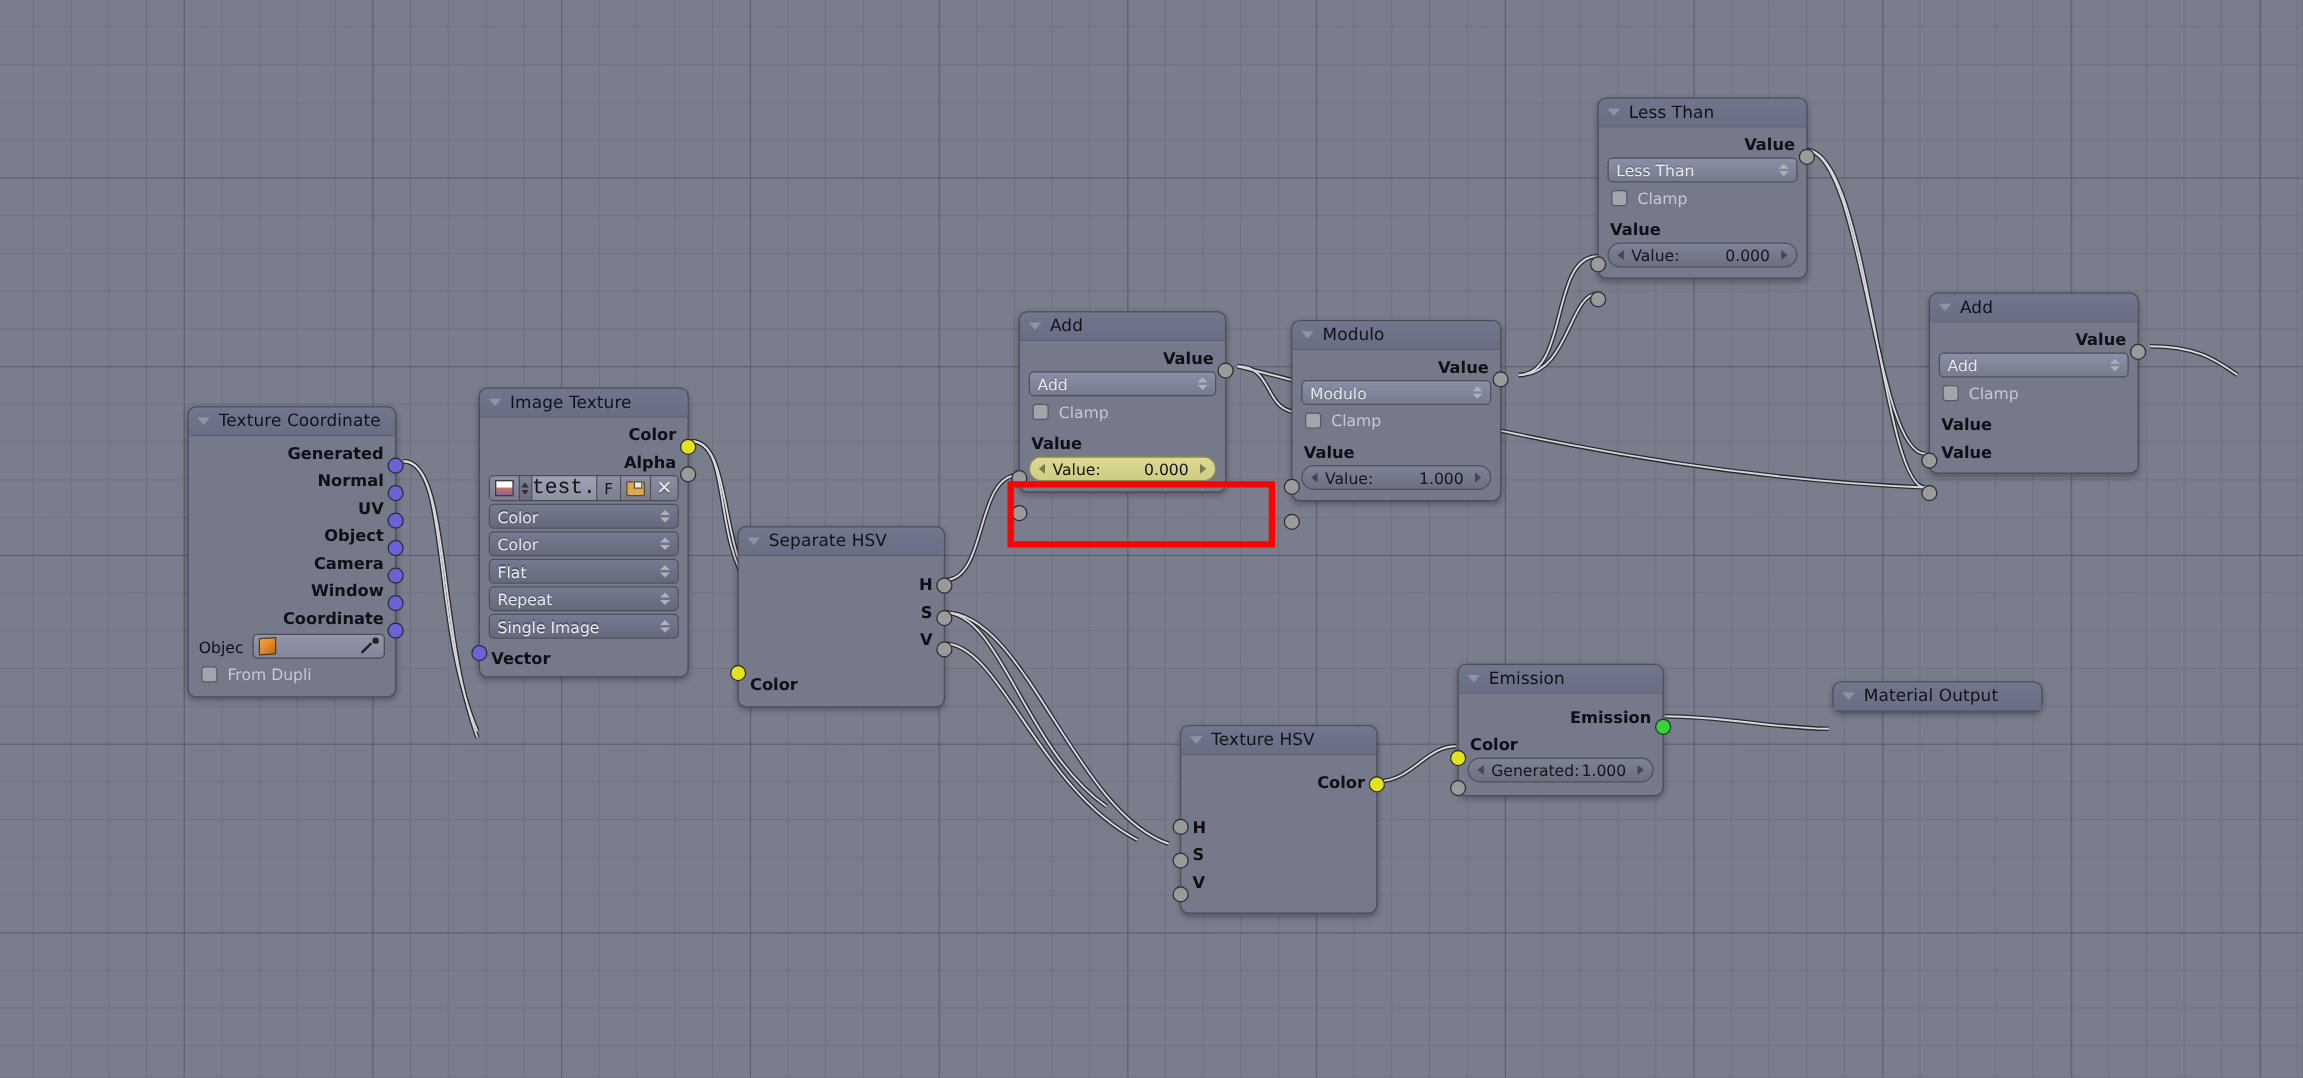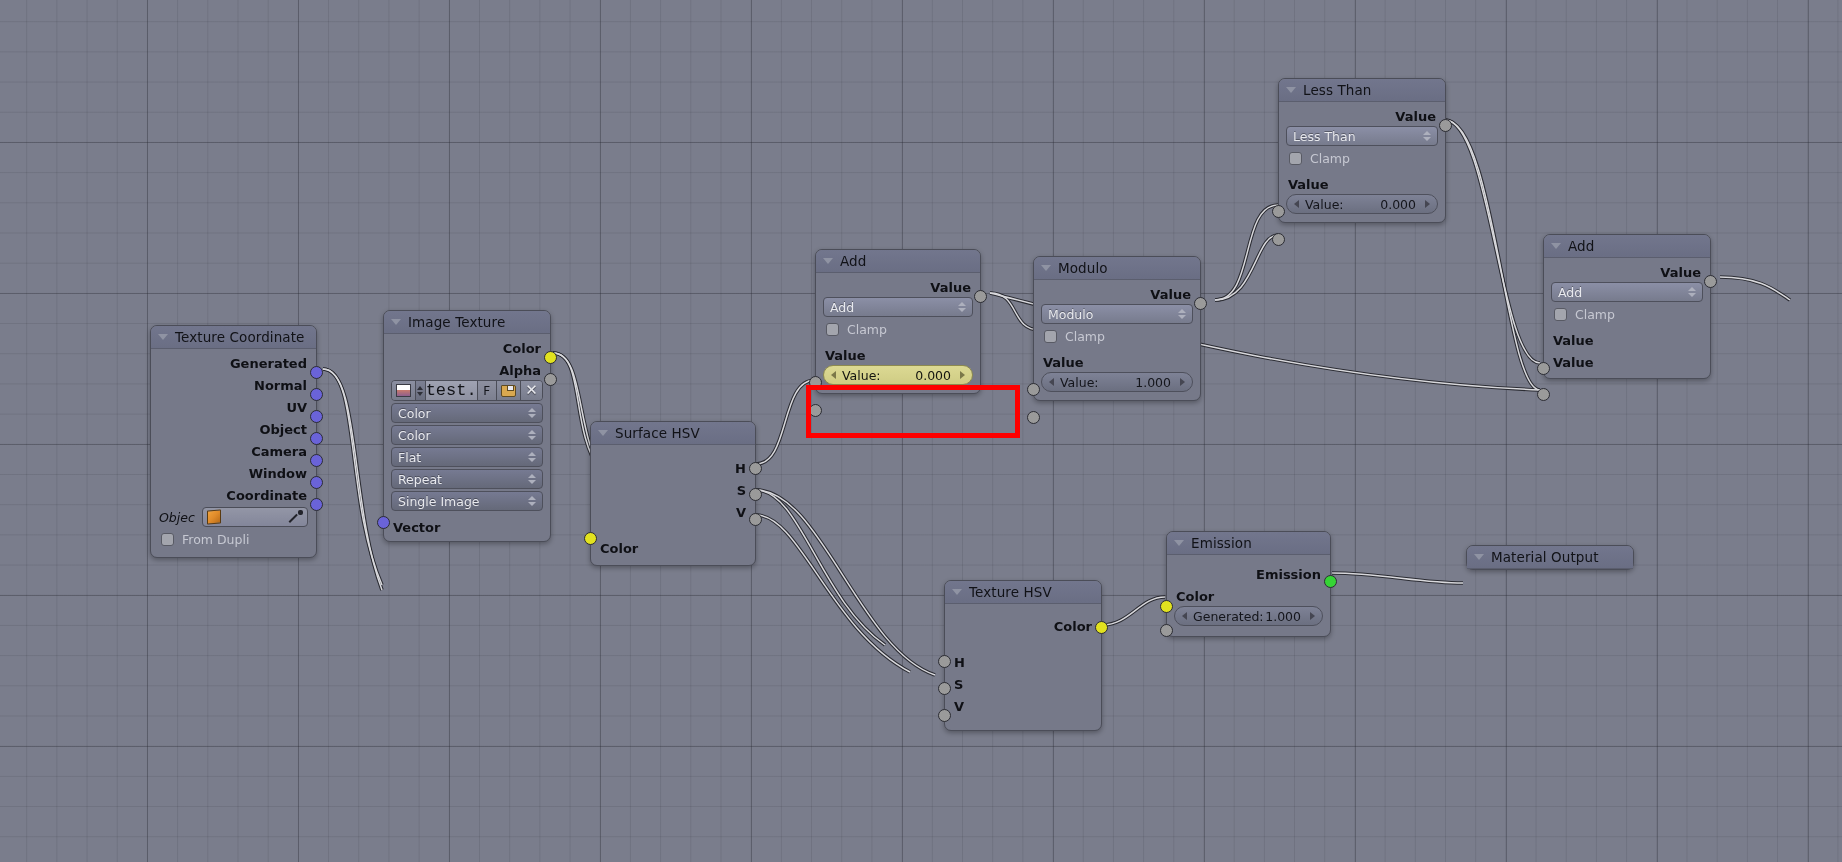--- a/index.html
+++ b/index.html
@@ -264,21 +264,21 @@
   
   .objrow {
     display: flex;
     align-items: center;
     height: 22px;
     padding: 0 8px;
     margin: 3px 0 1px 0;
     font-size: 12.5px;
     color: #0f1015;
   }
-  .objrow .olbl { margin-right: 7px; font-style: italic; }
+  .objrow .olbl { margin-right: 7px; }
   .objfield {
     flex: 1;
     height: 20px;
     border-radius: 4px;
     border: 1px solid #4b4d58;
     background: linear-gradient(to bottom, #9396a6, #83869a);
     display: flex;
     align-items: center;
     padding: 0 4px;
     box-sizing: border-box;
@@ -489,21 +489,21 @@
       <div style="height:6px"></div>
       <span class="sock yellow" style="right:-7px; top:17px;"></span>
       <span class="sock gray" style="right:-7px; top:39px;"></span>
       <span class="sock purple" style="left:-7px; bottom:12px;"></span>
     </div>
   </div>
 
   <div class="node" style="left:590px; top:421px; width:166px;">
     <div class="node-header">
       <span class="tri"></span>
-      <span class="node-title">Surface HSV</span>
+      <span class="node-title">Separate HSV</span>
     </div>
     <div class="node-body">
       <div style="height:9px"></div>
       <div class="row out">
         <span>H</span>
       </div>
       <div class="row out">
         <span>S</span>
       </div>
       <div class="row out">

